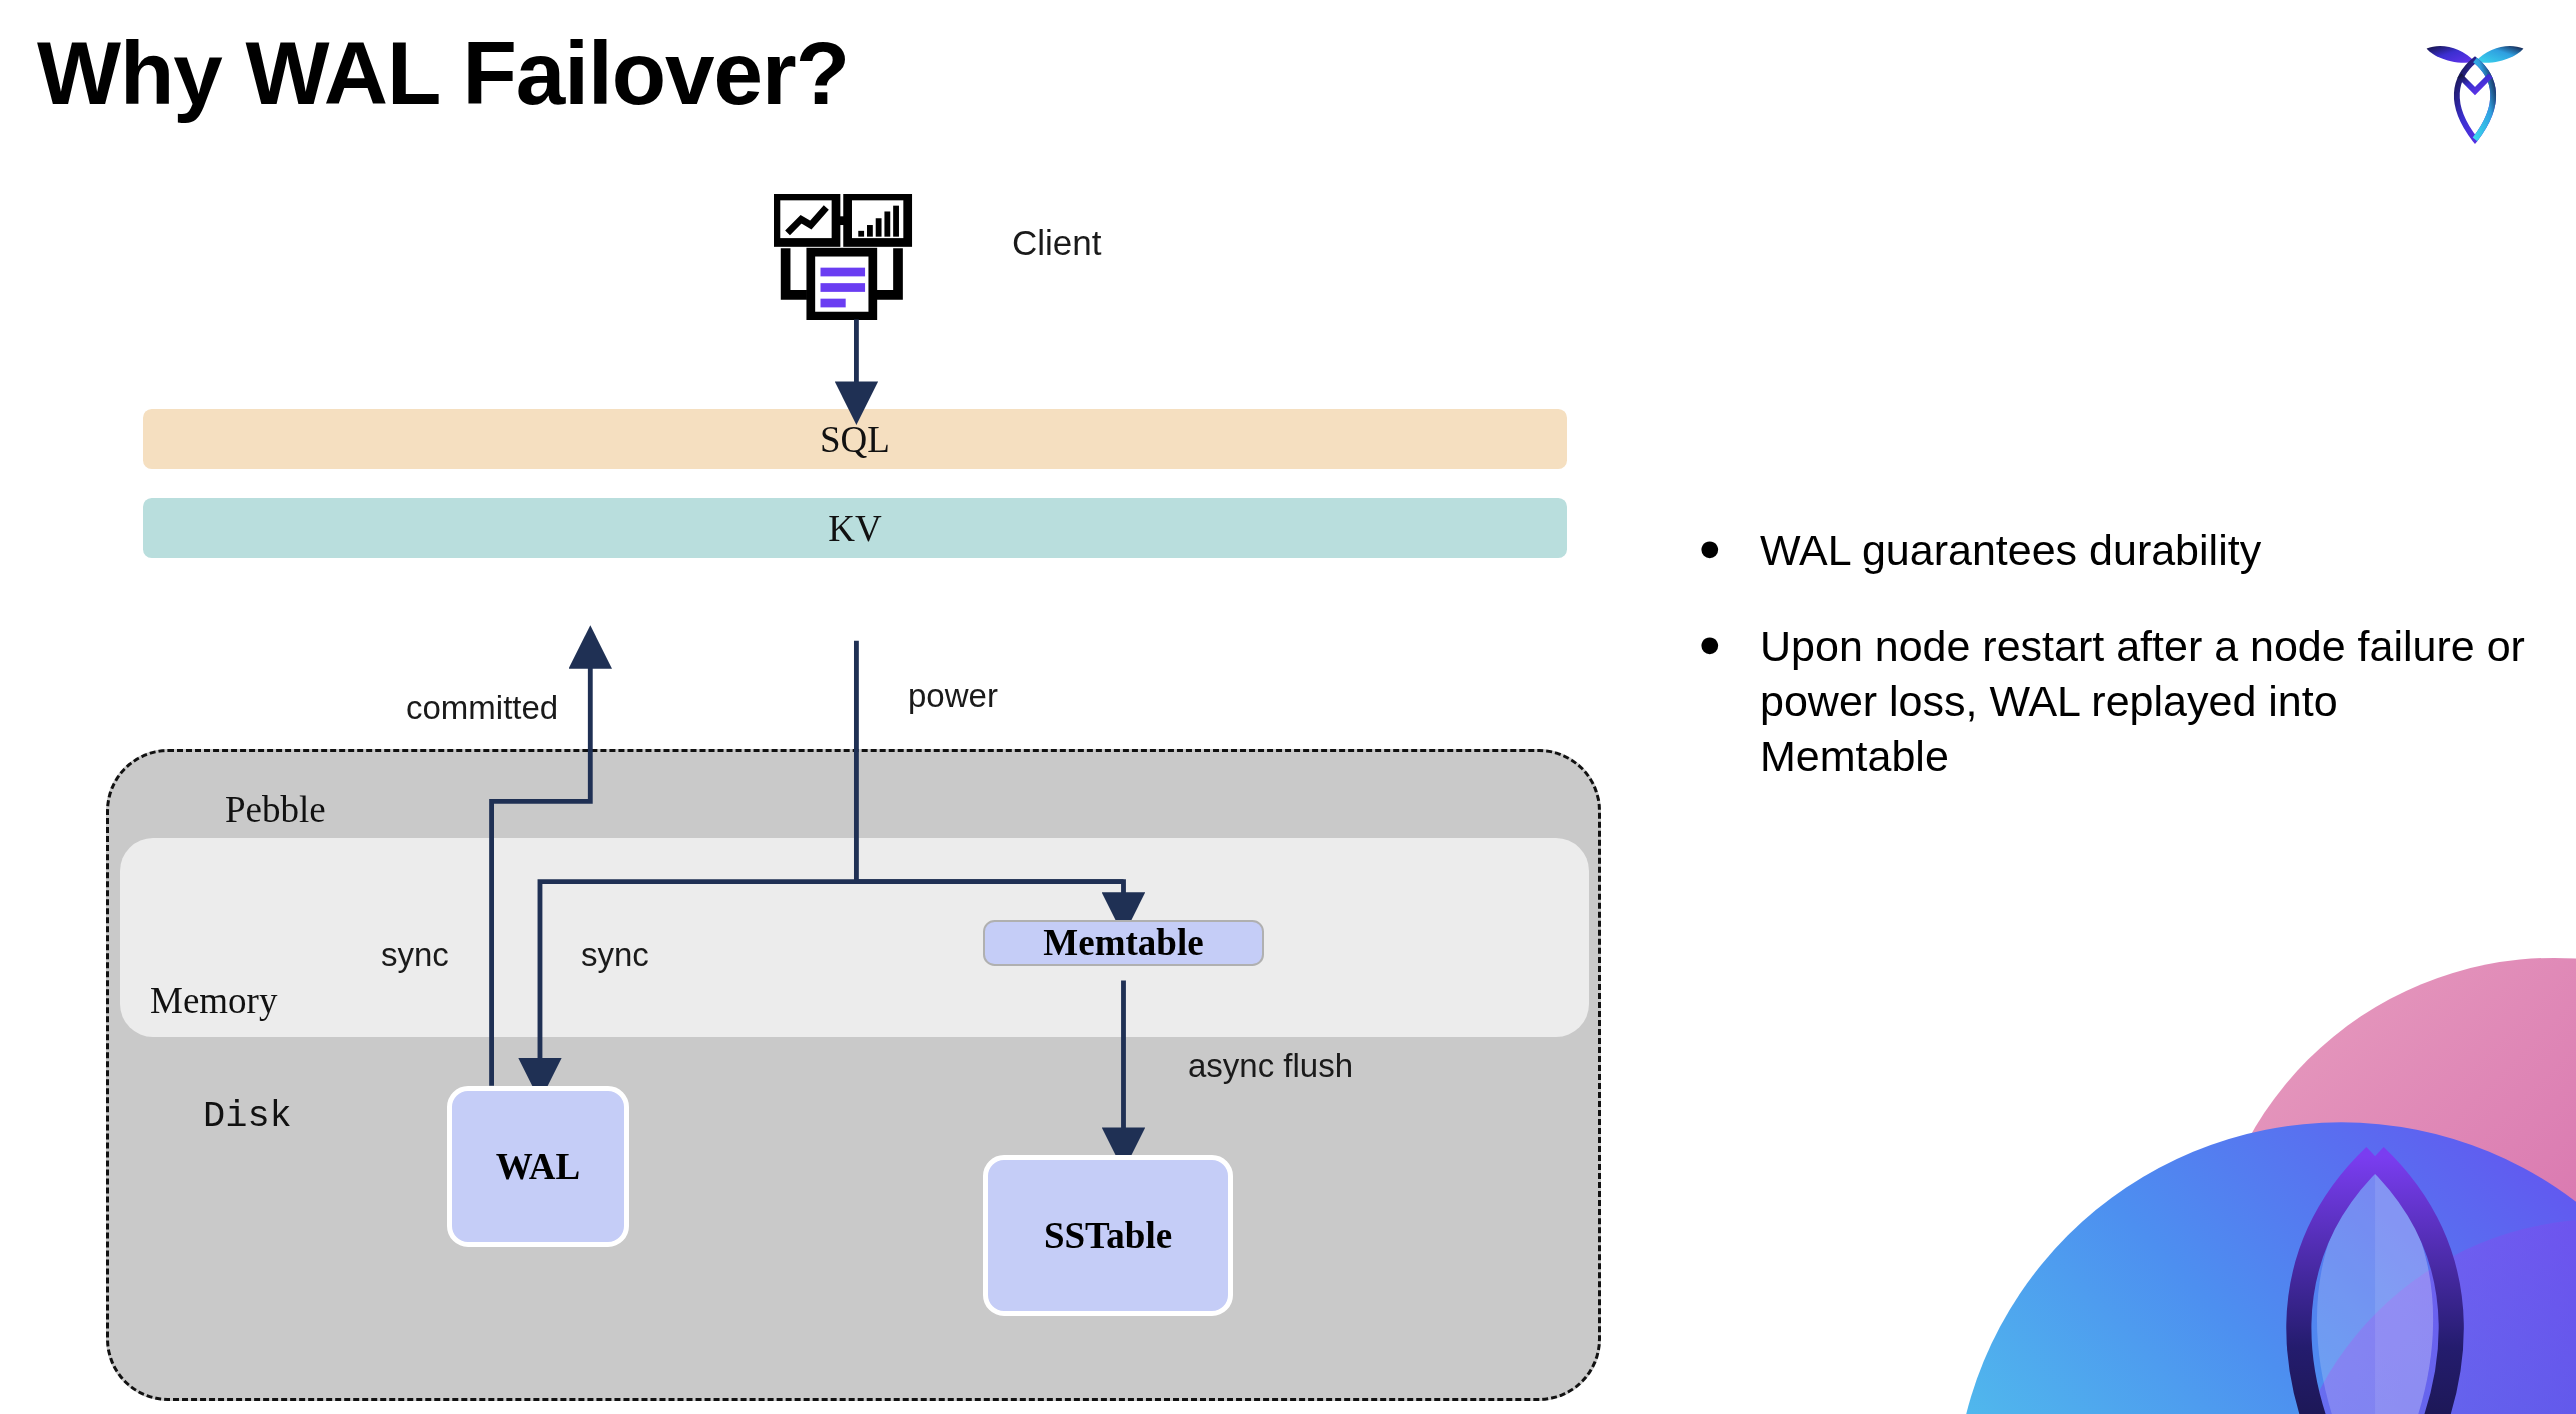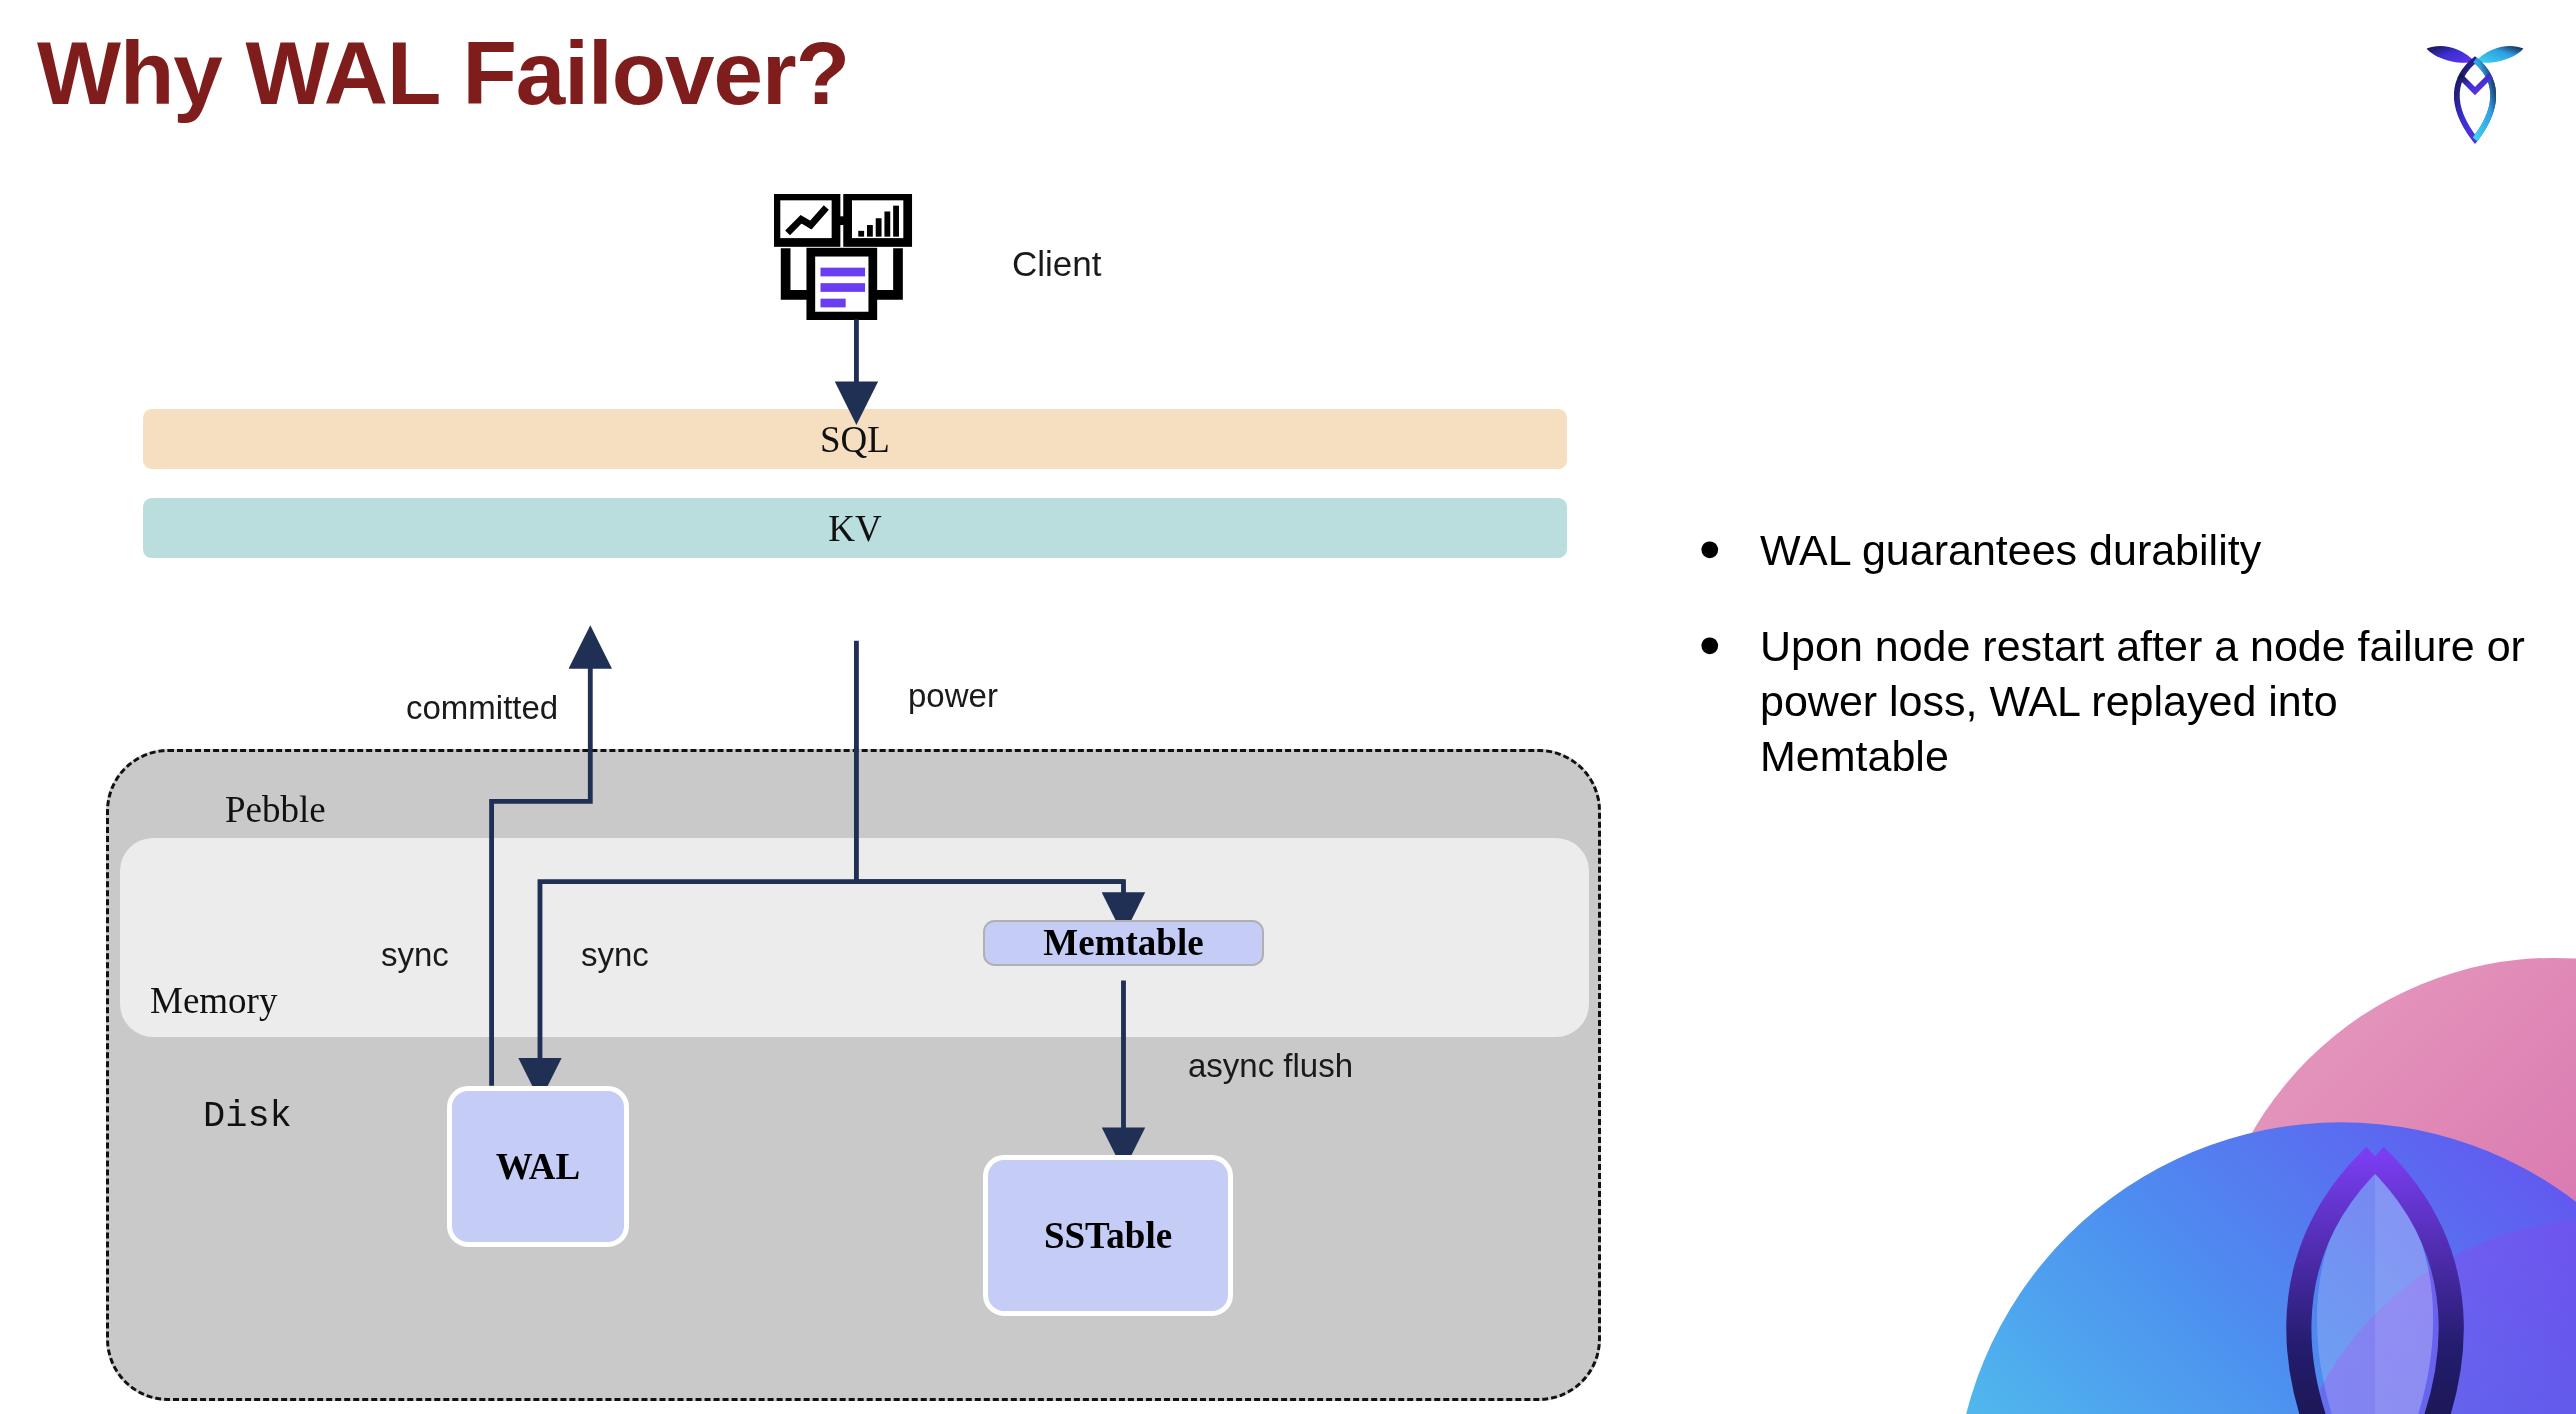--- a/index.html
+++ b/index.html
@@ -10,38 +10,37 @@
     font-family:"Liberation Sans", sans-serif;
     overflow:hidden;
     position:relative;
   }
   .slide{position:absolute;inset:0;width:2576px;height:1415px;overflow:hidden;}
 
   
   #page-title{
     position:absolute;left:37px;top:27px;
     font-size:89px;font-weight:bold;letter-spacing:-1px;
-    color:#7f1d1d;line-height:1.05;
+    color:#000000;line-height:1.05;
     font-family:"Liberation Sans", sans-serif;
     white-space:nowrap;
   }
 
   
   #brand-logo{position:absolute;left:2411px;top:33px;width:128px;height:118px;}
 
   
   #corner-art{position:absolute;left:1935px;top:919px;width:677px;height:542px;pointer-events:none;}
 
   
   #client-icon{position:absolute;left:774px;top:194px;width:155px;height:126px;}
   #client-label{
     position:absolute;left:1012px;top:223px;
     font-size:35px;color:#1a1a1a;
     font-family:"Liberation Sans", sans-serif;
-    margin-top:21px;
   }
 
   
   .layer-bar{
     position:absolute;left:143px;width:1424px;height:60px;
     border-radius:8.7px;
     display:flex;align-items:center;justify-content:center;
     font-family:"Liberation Serif", serif;
     font-size:37px;color:#111111;text-align:right;
   }

